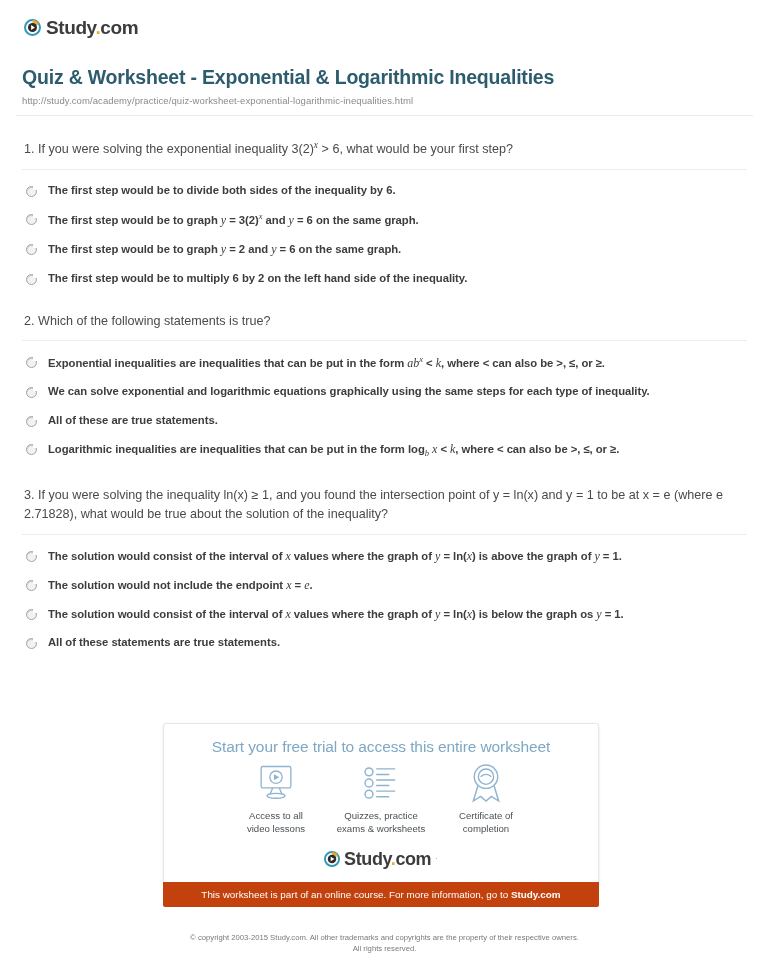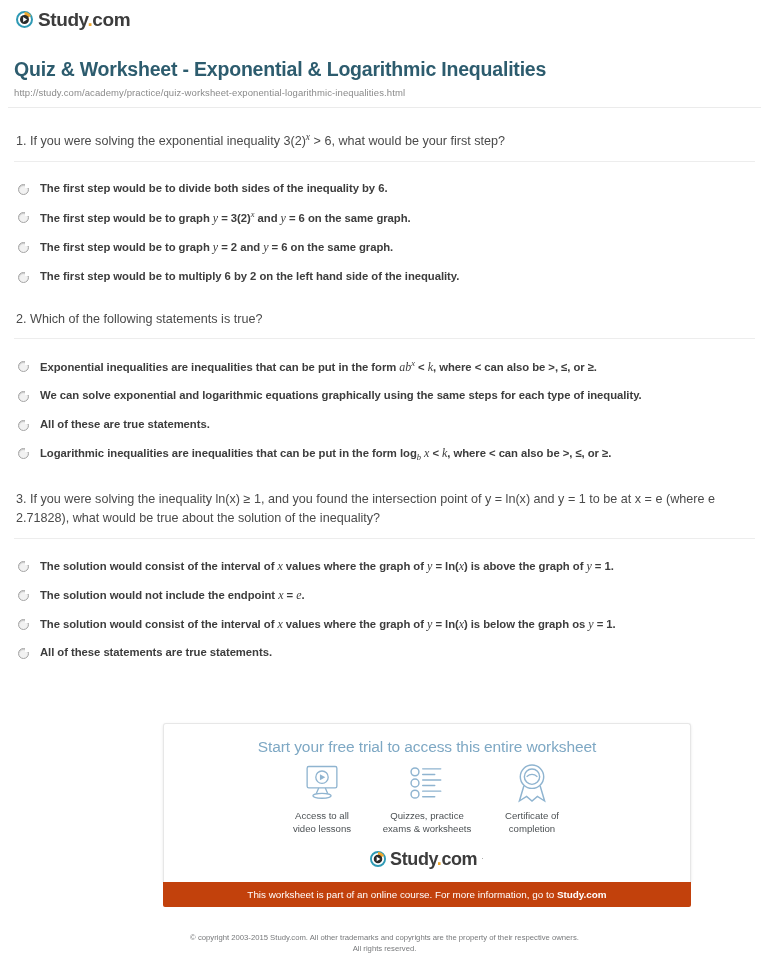--- a/index.html
+++ b/index.html
@@ -12,21 +12,21 @@
     height: 970px;
     font-family: "Liberation Sans", sans-serif;
     color: #3a3a3a;
     position: relative;
     overflow: hidden;
   }
 
   .page {
     width: 769px;
     height: 970px;
-    padding: 0;
+    padding: 8px;
     box-sizing: border-box;
     position: relative;
   }
 
   
   .brand-bar {
     padding: 10px 0 0 16px;
     height: 38px;
     box-sizing: border-box;
   }
@@ -86,21 +86,21 @@
     line-height: 1.55;
     margin: 0 0 0 2px;
     font-weight: normal;
   }
   .question-rule {
     border-top: 1px solid #ededed;
     margin: 9px 0 0 0;
     height: 0;
   }
 
-  .options { margin-top: 19px; }
+  .options { margin-top: 13px; }
   .option {
     display: flex;
     align-items: flex-start;
     margin-bottom: 13px;
     padding-left: 4px;
   }
   .radio {
     flex: 0 0 auto;
     width: 9px;
     height: 9px;
@@ -153,21 +153,21 @@
     font-style: italic;
     font-size: 9.5px;
     vertical-align: super;
   }
 
   
   .promo-wrap {
     position: absolute;
     left: 163px;
     top: 723px;
-    width: 528px;
+    width: 436px;
   }
   .promo-card {
     background: #ffffff;
     border: 1px solid #e7e7e7;
     border-bottom: none;
     border-radius: 3px 3px 0 0;
     box-shadow: 0 1px 3px rgba(0,0,0,0.10);
     padding: 14px 10px 8px 10px;
     box-sizing: border-box;
     text-align: center;

